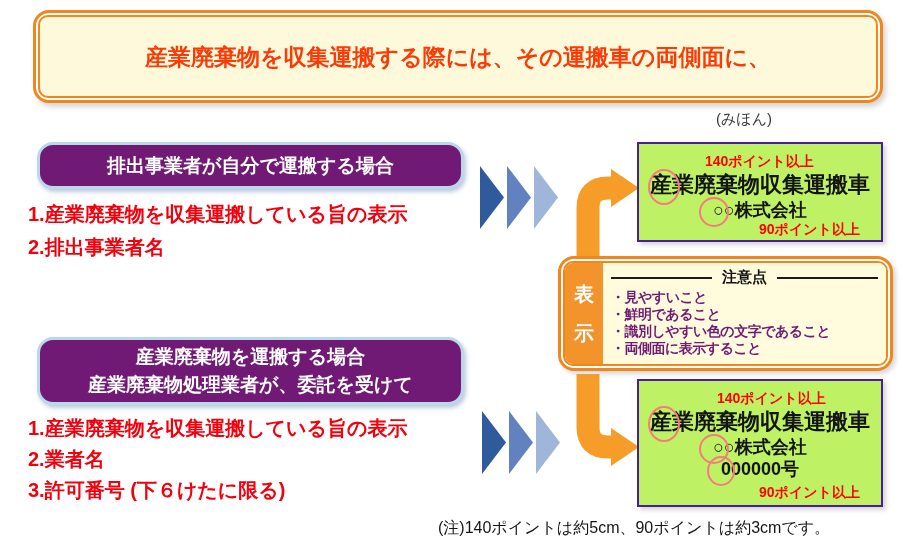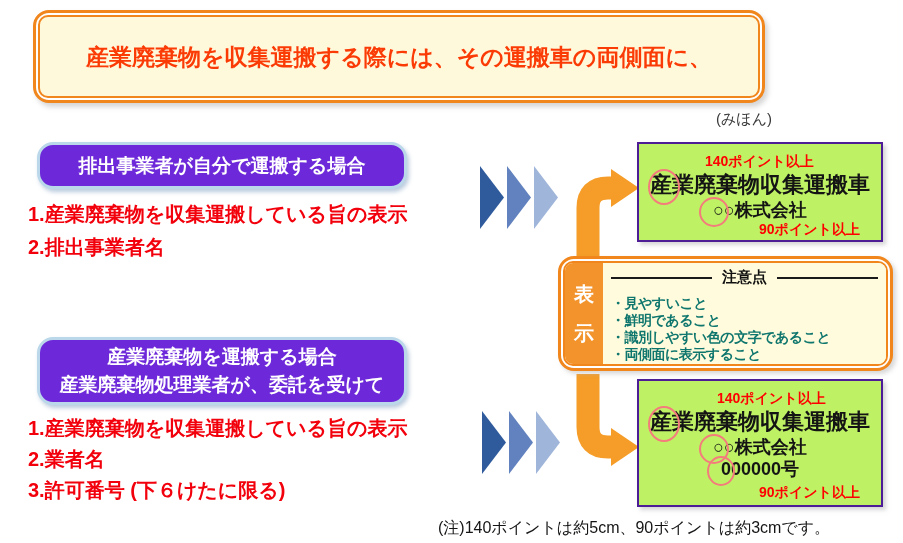--- a/index.html
+++ b/index.html
@@ -3,38 +3,38 @@
 <meta charset="utf-8">
 <style>
   html,body { margin:0; padding:0; background:#fff; }
   .stage {
     position:relative; width:903px; height:543px; overflow:hidden;
     background:#ffffff; font-family:"Liberation Sans", sans-serif;
   }
 
   
   .top-banner {
-    position:absolute; left:33px; top:10px; width:732px; height:93px;
+    position:absolute; left:33px; top:10px; width:850px; height:93px;
     box-sizing:border-box; border:3px solid #F0861C; border-radius:16px;
     background:#fff; padding:2px; box-shadow:3px 4px 5px rgba(165,165,165,.45);
   }
   .top-banner-inner {
     box-sizing:border-box; width:100%; height:100%;
     border:2px solid #F0861C; border-radius:10px; background:#FFF9DB;
     display:flex; flex-direction:column; justify-content:center; text-align:center;
   }
   .top-banner-line { font-size:23px; font-weight:bold; color:#FB3B06; line-height:34px; }
 
   
   .mihon { position:absolute; left:716px; top:110px; font-size:15px; color:#3a3a3a; font-weight:500; }
 
   
   .case-banner {
-    position:absolute; box-sizing:border-box; width:370px;
-    background:#6d28d9; border:3px solid #BAD8EA; border-radius:16px;
+    position:absolute; box-sizing:border-box; width:427px;
+    background:#701a75; border:3px solid #BAD8EA; border-radius:16px;
     color:#fff; font-weight:bold; font-size:19px; text-align:center;
     display:flex; flex-direction:column; justify-content:center;
     box-shadow:2px 3px 4px rgba(130,160,195,.55);
   }
   .banner-self { left:37px; top:142px; height:47px; }
   .banner-contract { left:37px; top:337px; height:68px; line-height:28px; }
 
   
   .req-list { position:absolute; color:#F2000C; font-weight:bold; font-size:20px; white-space:nowrap; }
   .list-self { left:28px; top:198px; line-height:33px; }
@@ -69,24 +69,24 @@
   }
   .display-inner {
     box-sizing:border-box; height:100%; border:2px solid #F0861C;
     border-radius:10px; overflow:hidden; display:flex;
   }
   .display-label {
     width:38px; background:#F2932C; color:#fff; font-size:20px; font-weight:bold;
     display:flex; flex-direction:column; align-items:center; justify-content:center; gap:12px;
   }
   .display-content { flex:1; background:#FFFBDC; padding:5px 8px 2px 8px; }
-  .notes-header { display:flex; align-items:center; margin-bottom:8px; }
+  .notes-header { display:flex; align-items:center; margin-bottom:2px; }
   .notes-rule { flex:1; border-top:2px solid #1a1a1a; }
   .notes-title { margin:0 10px; font-size:15px; font-weight:bold; color:#111; }
-  .note-line { font-size:14px; font-weight:bold; color:#0f766e; line-height:17px; letter-spacing:-0.5px; white-space:nowrap; }
+  .note-line { font-size:14px; font-weight:bold; color:#701a75; line-height:17px; letter-spacing:-0.5px; white-space:nowrap; }
 
   
   .footnote { position:absolute; left:438px; top:518px; font-size:16px; color:#151515; font-weight:500; white-space:nowrap; }
 
   
   .overlay { position:absolute; left:0; top:0; width:903px; height:543px; pointer-events:none; }
 </style>
 </head>
 <body>
 

